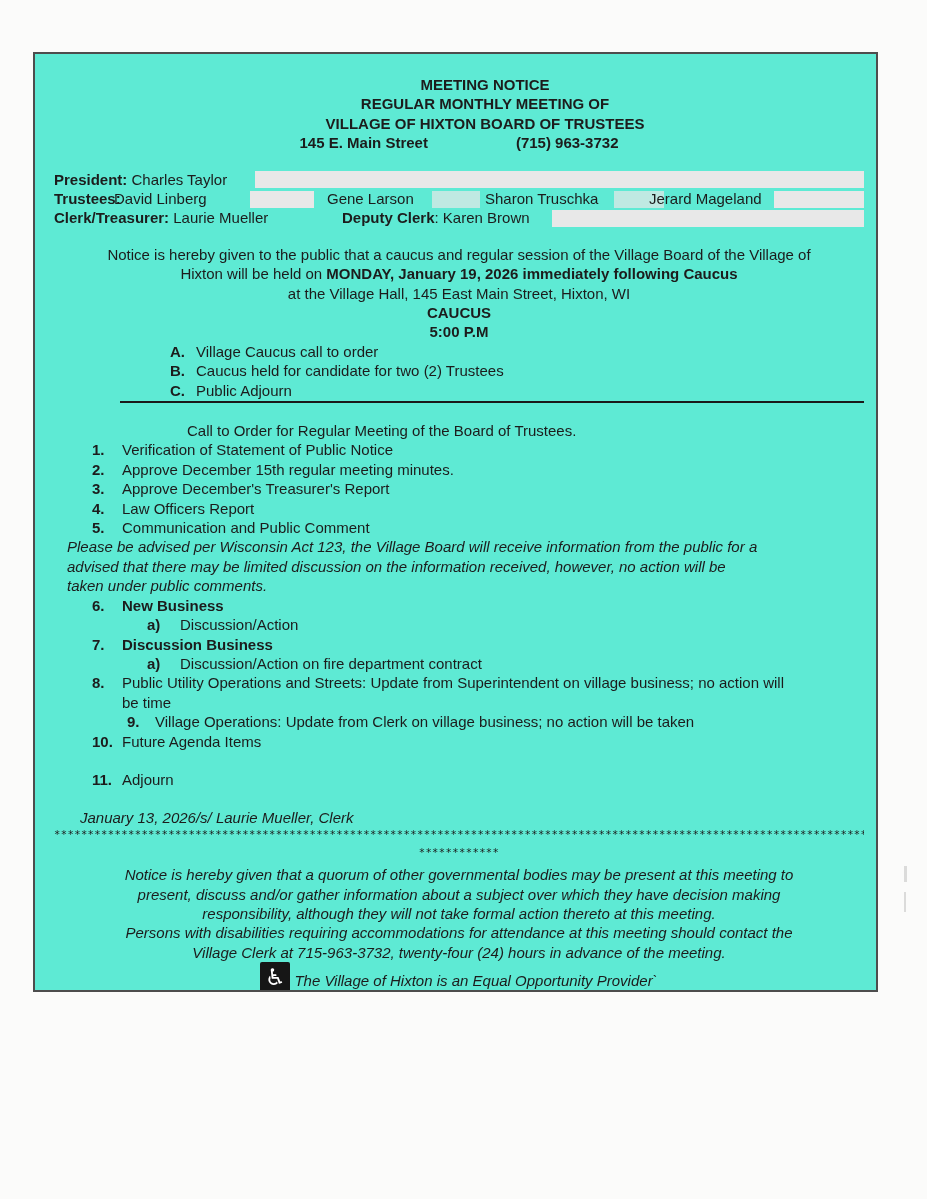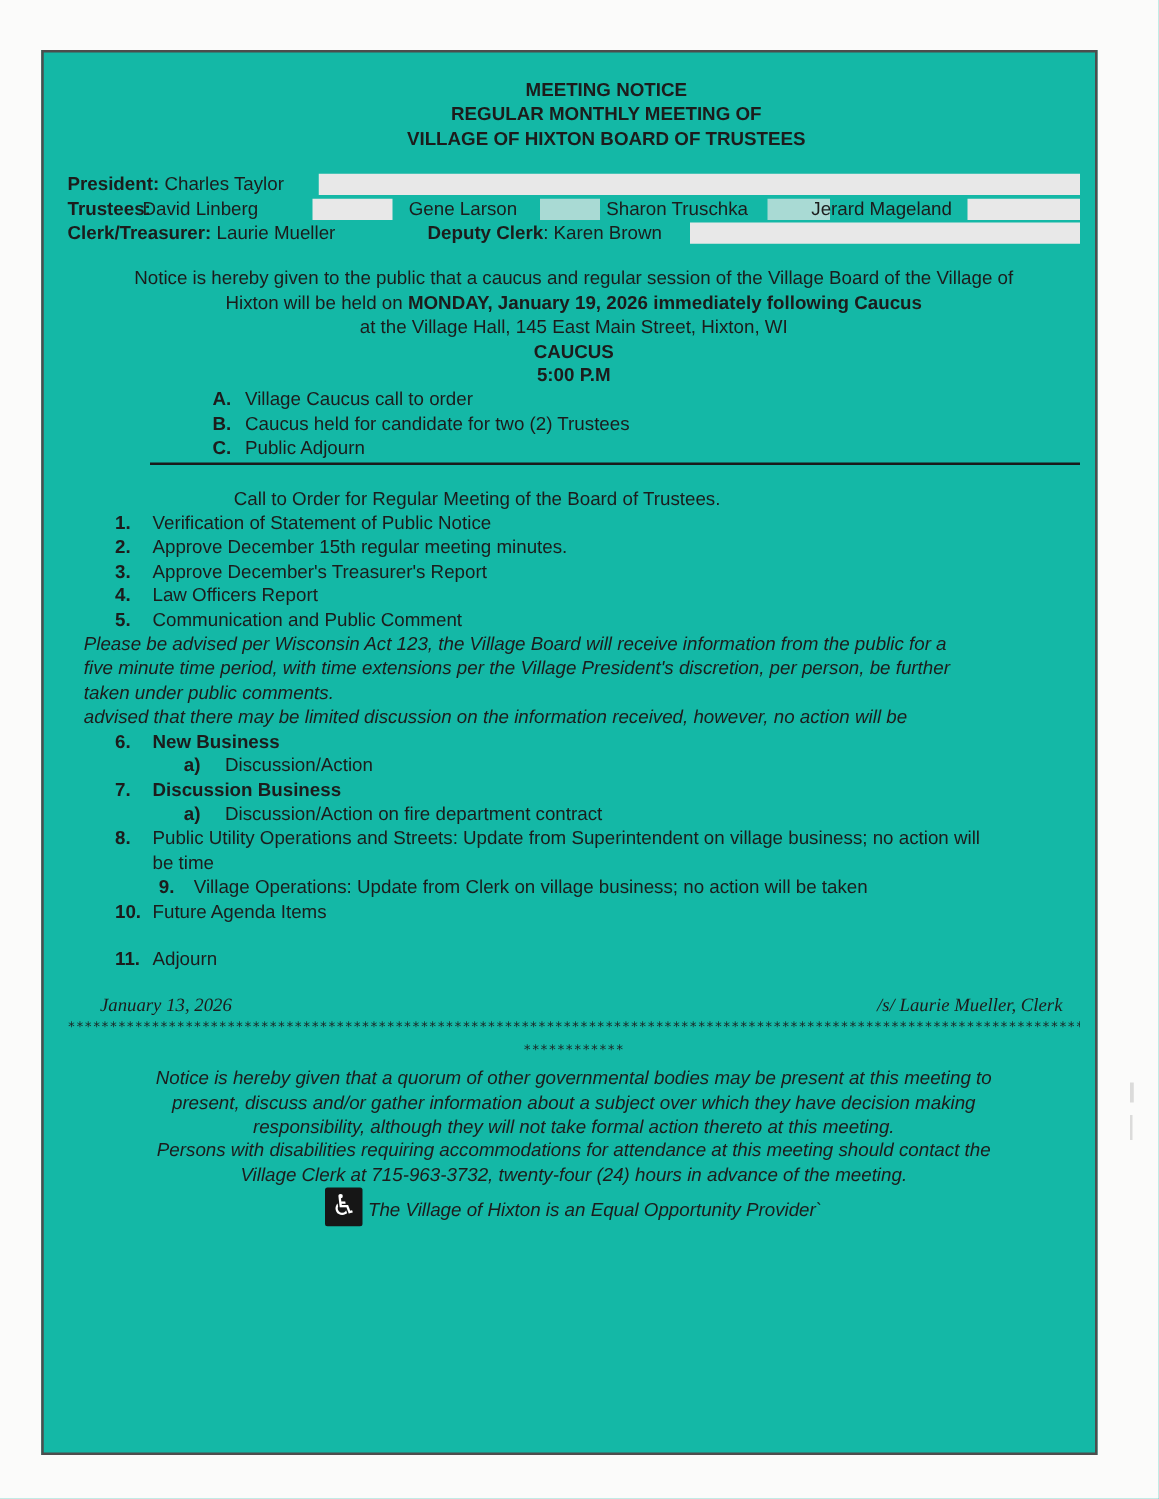--- a/index.html
+++ b/index.html
@@ -4,23 +4,23 @@
 <style>
   html,body{margin:0;padding:0;}
   body{
     width:927px;height:1199px;position:relative;
     background:#fbfbfa;
     font-family:"Liberation Sans", sans-serif;
     color:#1c1c1c;
     -webkit-font-smoothing:antialiased;
   }
   .page{
-    position:absolute;left:33px;top:40px;
-    width:845px;height:1124px;
-    background:#14b8a6;
+    position:absolute;left:33px;top:52px;
+    width:845px;height:940px;
+    background:#5eead4;
     border:2px solid #4d4d4d;
     box-sizing:border-box;
     overflow:hidden;
   }
   .content{
     position:relative;
     padding:21px 12px 0 19px;
     font-size:15px;line-height:19.4px;
   }
   .b{font-weight:bold;}
@@ -56,22 +56,22 @@
   .srow{ display:flex; margin-left:93px; }
   .srow .slbl{ width:33px; font-weight:bold; flex-shrink:0; }
   .arow9{ display:flex; margin-left:73px; }
   .arow9 .num{ width:28px; font-weight:bold; flex-shrink:0; }
   .wrapline{ margin-left:68px; }
   .actnote{ margin-left:13px; font-style:italic; }
   .gap{ height:19.4px; }
 
   
   .sigrow{
-    display:flex; justify-content:space-between;
-    margin:18px 14px 0 26px; font-style:italic;font-family:Liberation Serif, serif;
+    display:flex; justify-content:flex-start;
+    margin:18px 14px 0 26px; font-style:italic;
   }
 
   .starline{
     margin-top:1px; font-size:10.5px; line-height:13px;
     letter-spacing:0.4px; white-space:nowrap; overflow:hidden;
     font-family:"DejaVu Sans Mono", monospace;
   }
   .starshort{
     margin-top:5px; text-align:center; font-size:10.5px; line-height:13px;
     letter-spacing:0.4px; font-family:"DejaVu Sans Mono", monospace;
@@ -96,20 +96,24 @@
 </head>
 <body>
 
 <div class="page">
   <div class="content">
 
     <div class="hdr">
       <div>MEETING NOTICE</div>
       <div>REGULAR MONTHLY MEETING OF</div>
       <div>VILLAGE OF HIXTON BOARD OF TRUSTEES</div>
+    </div>
+    <div class="hdr-addr">
+      <span>145 E. Main Street</span>
+      <span>(715) 963-3732</span>
     </div>
 
     <div class="officials">
       <div class="artifact" style="left:201px;top:1px;width:609px;height:17px;"></div>
       <div class="artifact" style="left:196px;top:21px;width:64px;height:17px;"></div>
       <div class="artifact" style="left:378px;top:21px;width:48px;height:17px;opacity:.7;"></div>
       <div class="artifact" style="left:560px;top:21px;width:50px;height:17px;opacity:.7;"></div>
       <div class="artifact" style="left:720px;top:21px;width:90px;height:17px;"></div>
       <div class="artifact" style="left:498px;top:40px;width:312px;height:17px;"></div>
 
@@ -172,23 +176,22 @@
       <span class="num">4.</span>
       <span>Law Officers Report</span>
     </div>
     <div class="arow">
       <span class="num">5.</span>
       <span>Communication and Public Comment</span>
     </div>
 
     <div class="actnote">
       <div>Please be advised per Wisconsin Act 123, the Village Board will receive information from the public for a</div>
-      <div>five minute time period, with time extensions per the Village President's discretion, per person, be further</div>
+      <div>advised that there may be limited discussion on the information received, however, no action will be</div>
       <div>taken under public comments.</div>
-      <div>advised that there may be limited discussion on the information received, however, no action will be</div>
     </div>
 
     <div class="arow">
       <span class="num">6.</span>
       <span class="b">New Business</span>
     </div>
     <div class="srow">
       <span class="slbl">a)</span>
       <span>Discussion/Action</span>
     </div>

